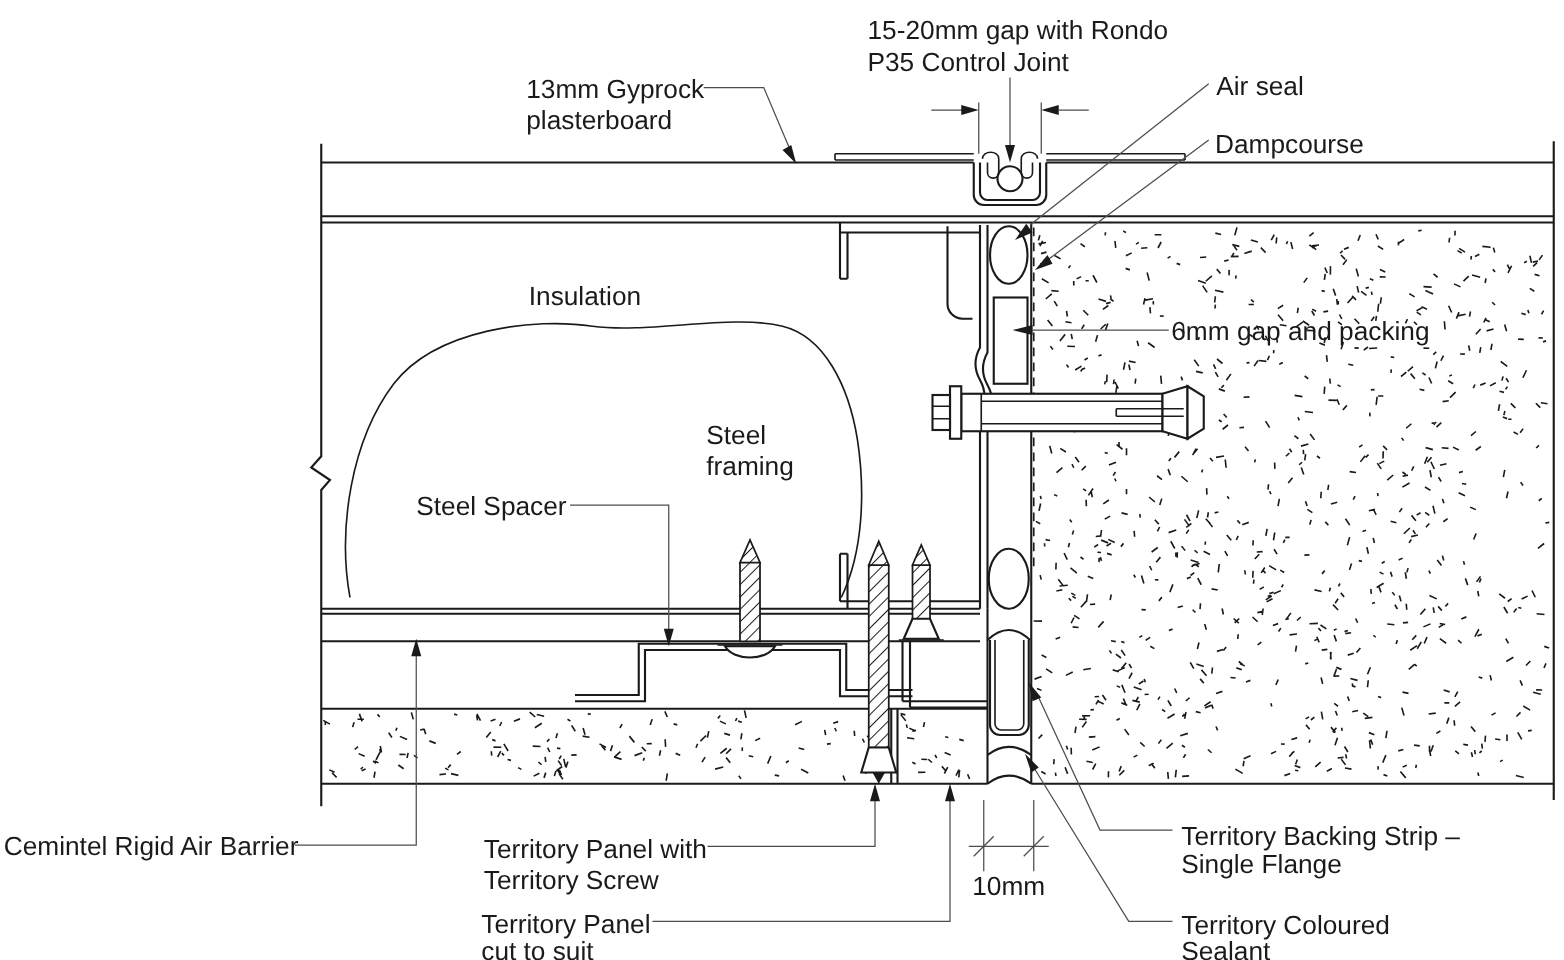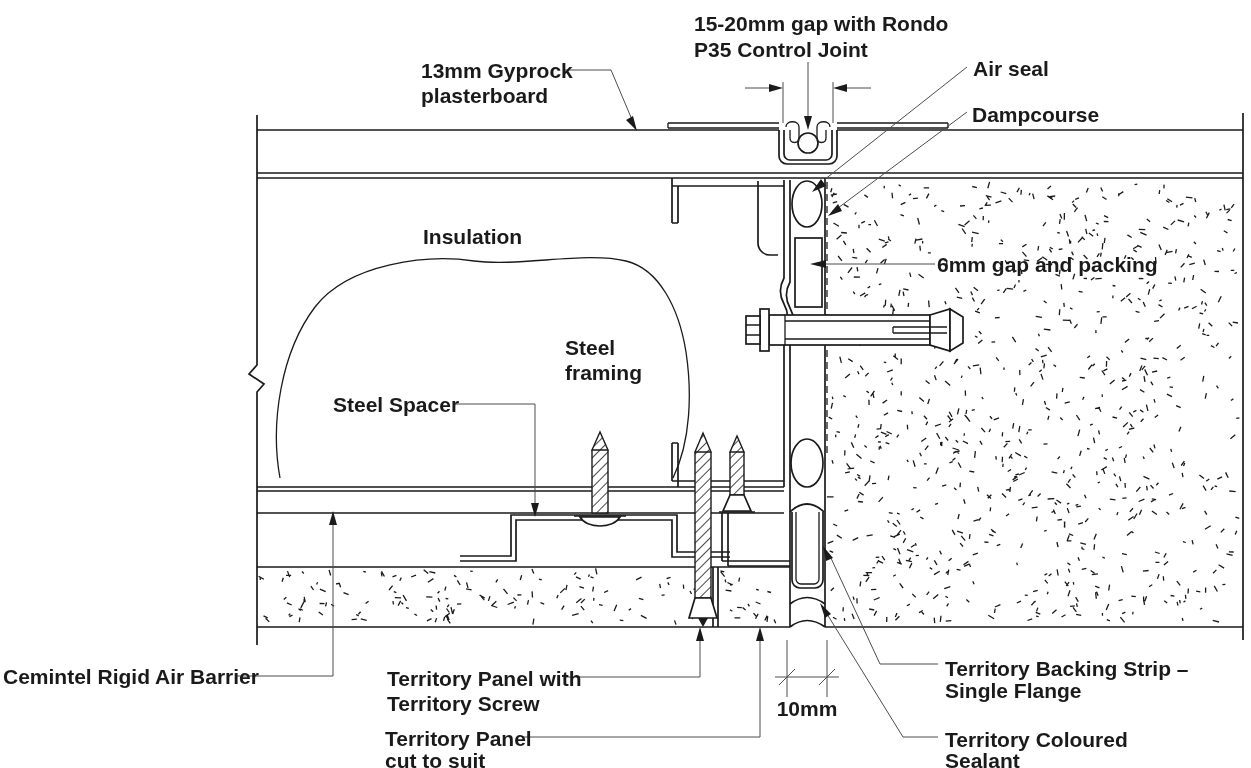--- a/index.html
+++ b/index.html
@@ -1,17 +1,17 @@
 <!DOCTYPE html>
 <html><head>
 <meta charset="utf-8">
 <style>
   html,body{margin:0;padding:0;background:#ffffff;}
   .canvas{position:relative;width:1251px;height:768px;background:#ffffff;overflow:hidden;
-          font-family:"Liberation Sans",sans-serif;font-weight:bold;}
+          font-family:"Liberation Sans",sans-serif;}
   svg{display:block;}
   text{font-family:"Liberation Sans",sans-serif;font-size:21px;fill:#1a1a1a;}
   .thin{stroke:#4d4d4d;stroke-width:1;fill:none;}
   .main{stroke:#1a1a1a;stroke-width:1.7;fill:none;}
   .med{stroke:#1a1a1a;stroke-width:1.3;fill:none;}
   .whitefill{fill:#ffffff;stroke:#1a1a1a;stroke-width:1.7;}
   .arrow{fill:#1a1a1a;stroke:none;}
 </style>
 </head>
 <body>

